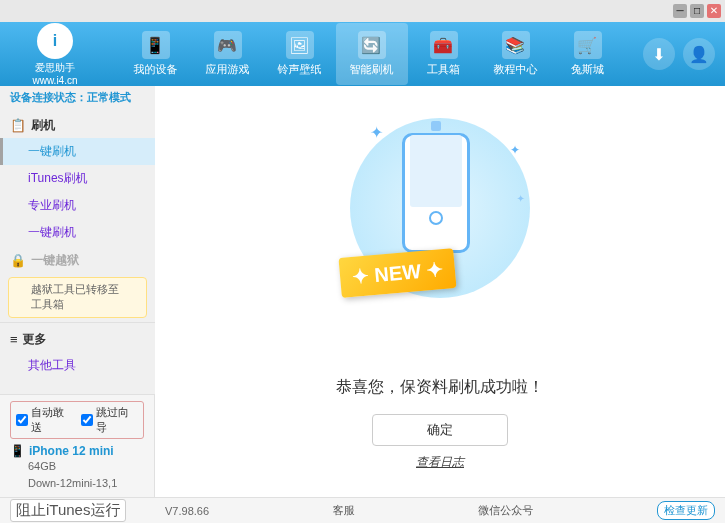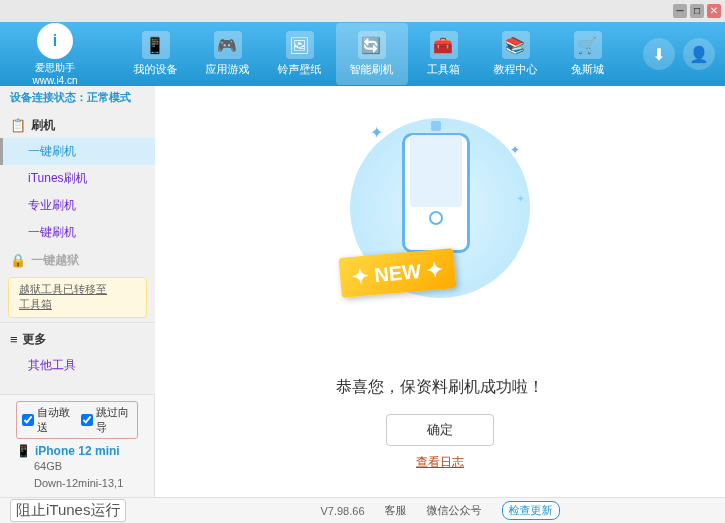--- a/index.html
+++ b/index.html
@@ -129,40 +129,39 @@
       color: #2196d3;
       border-left: 3px solid #a3a3a3;
       padding-left: 25px;
     }
 
     .sidebar-info-box {
       margin: 4px 8px;
       background: #fff8e1;
       border: 1px solid #ffe082;
       border-radius: 4px;
-      padding: 4px 10px;
+      padding: 4px 22px;
       font-size: 11px;
       color: #666;
       line-height: 1.4;
-      text-decoration: underline;
     }
 
     .sidebar-divider {
       height: 1px;
       background: #e0e0e0;
       margin: 4px 0;
     }
 
     
     .device-area {
       width: 155px;
       background: #f5f5f5;
       border-right: 1px solid #e0e0e0;
       border-top: 1px solid #e0e0e0;
-      padding: 6px 16px;
+      padding: 6px 10px;
     }
     .checkbox-area {
       display: flex;
       gap: 8px;
       align-items: center;
       margin-bottom: 5px;
       border: 1px solid #e0a0a0;
       border-radius: 3px;
       padding: 3px 5px;
     }
@@ -204,35 +203,36 @@
       margin-bottom: 20px;
     }
 
     .success-text {
       font-size: 16px;
       color: #333;
       margin-bottom: 16px;
       margin-top: 44px;
     }
     .confirm-btn {
-      width: 108px;
+      width: 136px;
       height: 32px;
       background: white;
       border: 1px solid #ccc;
       border-radius: 4px;
       font-size: 13px;
       color: #333;
       cursor: pointer;
       margin-bottom: 8px;
     }
     .diary-link {
       font-size: 12px;
-      color: #c2410c;
+      color: #404040;
       cursor: pointer;
       text-decoration: underline;
+      font-style: italic;
     }
 
     
     .bottom-bar {
       height: 26px;
       background: #f5f5f5;
       border-top: 1px solid #e0e0e0;
       display: flex;
       align-items: center;
       padding: 0 10px;
@@ -250,21 +250,21 @@
       border: 1px solid #ccc;
       border-radius: 3px;
       padding: 1px 5px;
       font-size: 15px;
       cursor: pointer;
       color: #555;
     }
     .bottom-right {
       flex: 1;
       display: flex;
-      justify-content: center;
+      justify-content: space-between;
       gap: 20px;
       align-items: center;
     }
     .bottom-link {
       color: #555;
       cursor: pointer;
       font-size: 11px;
     }
     .bottom-update-btn {
       background: #fff;

